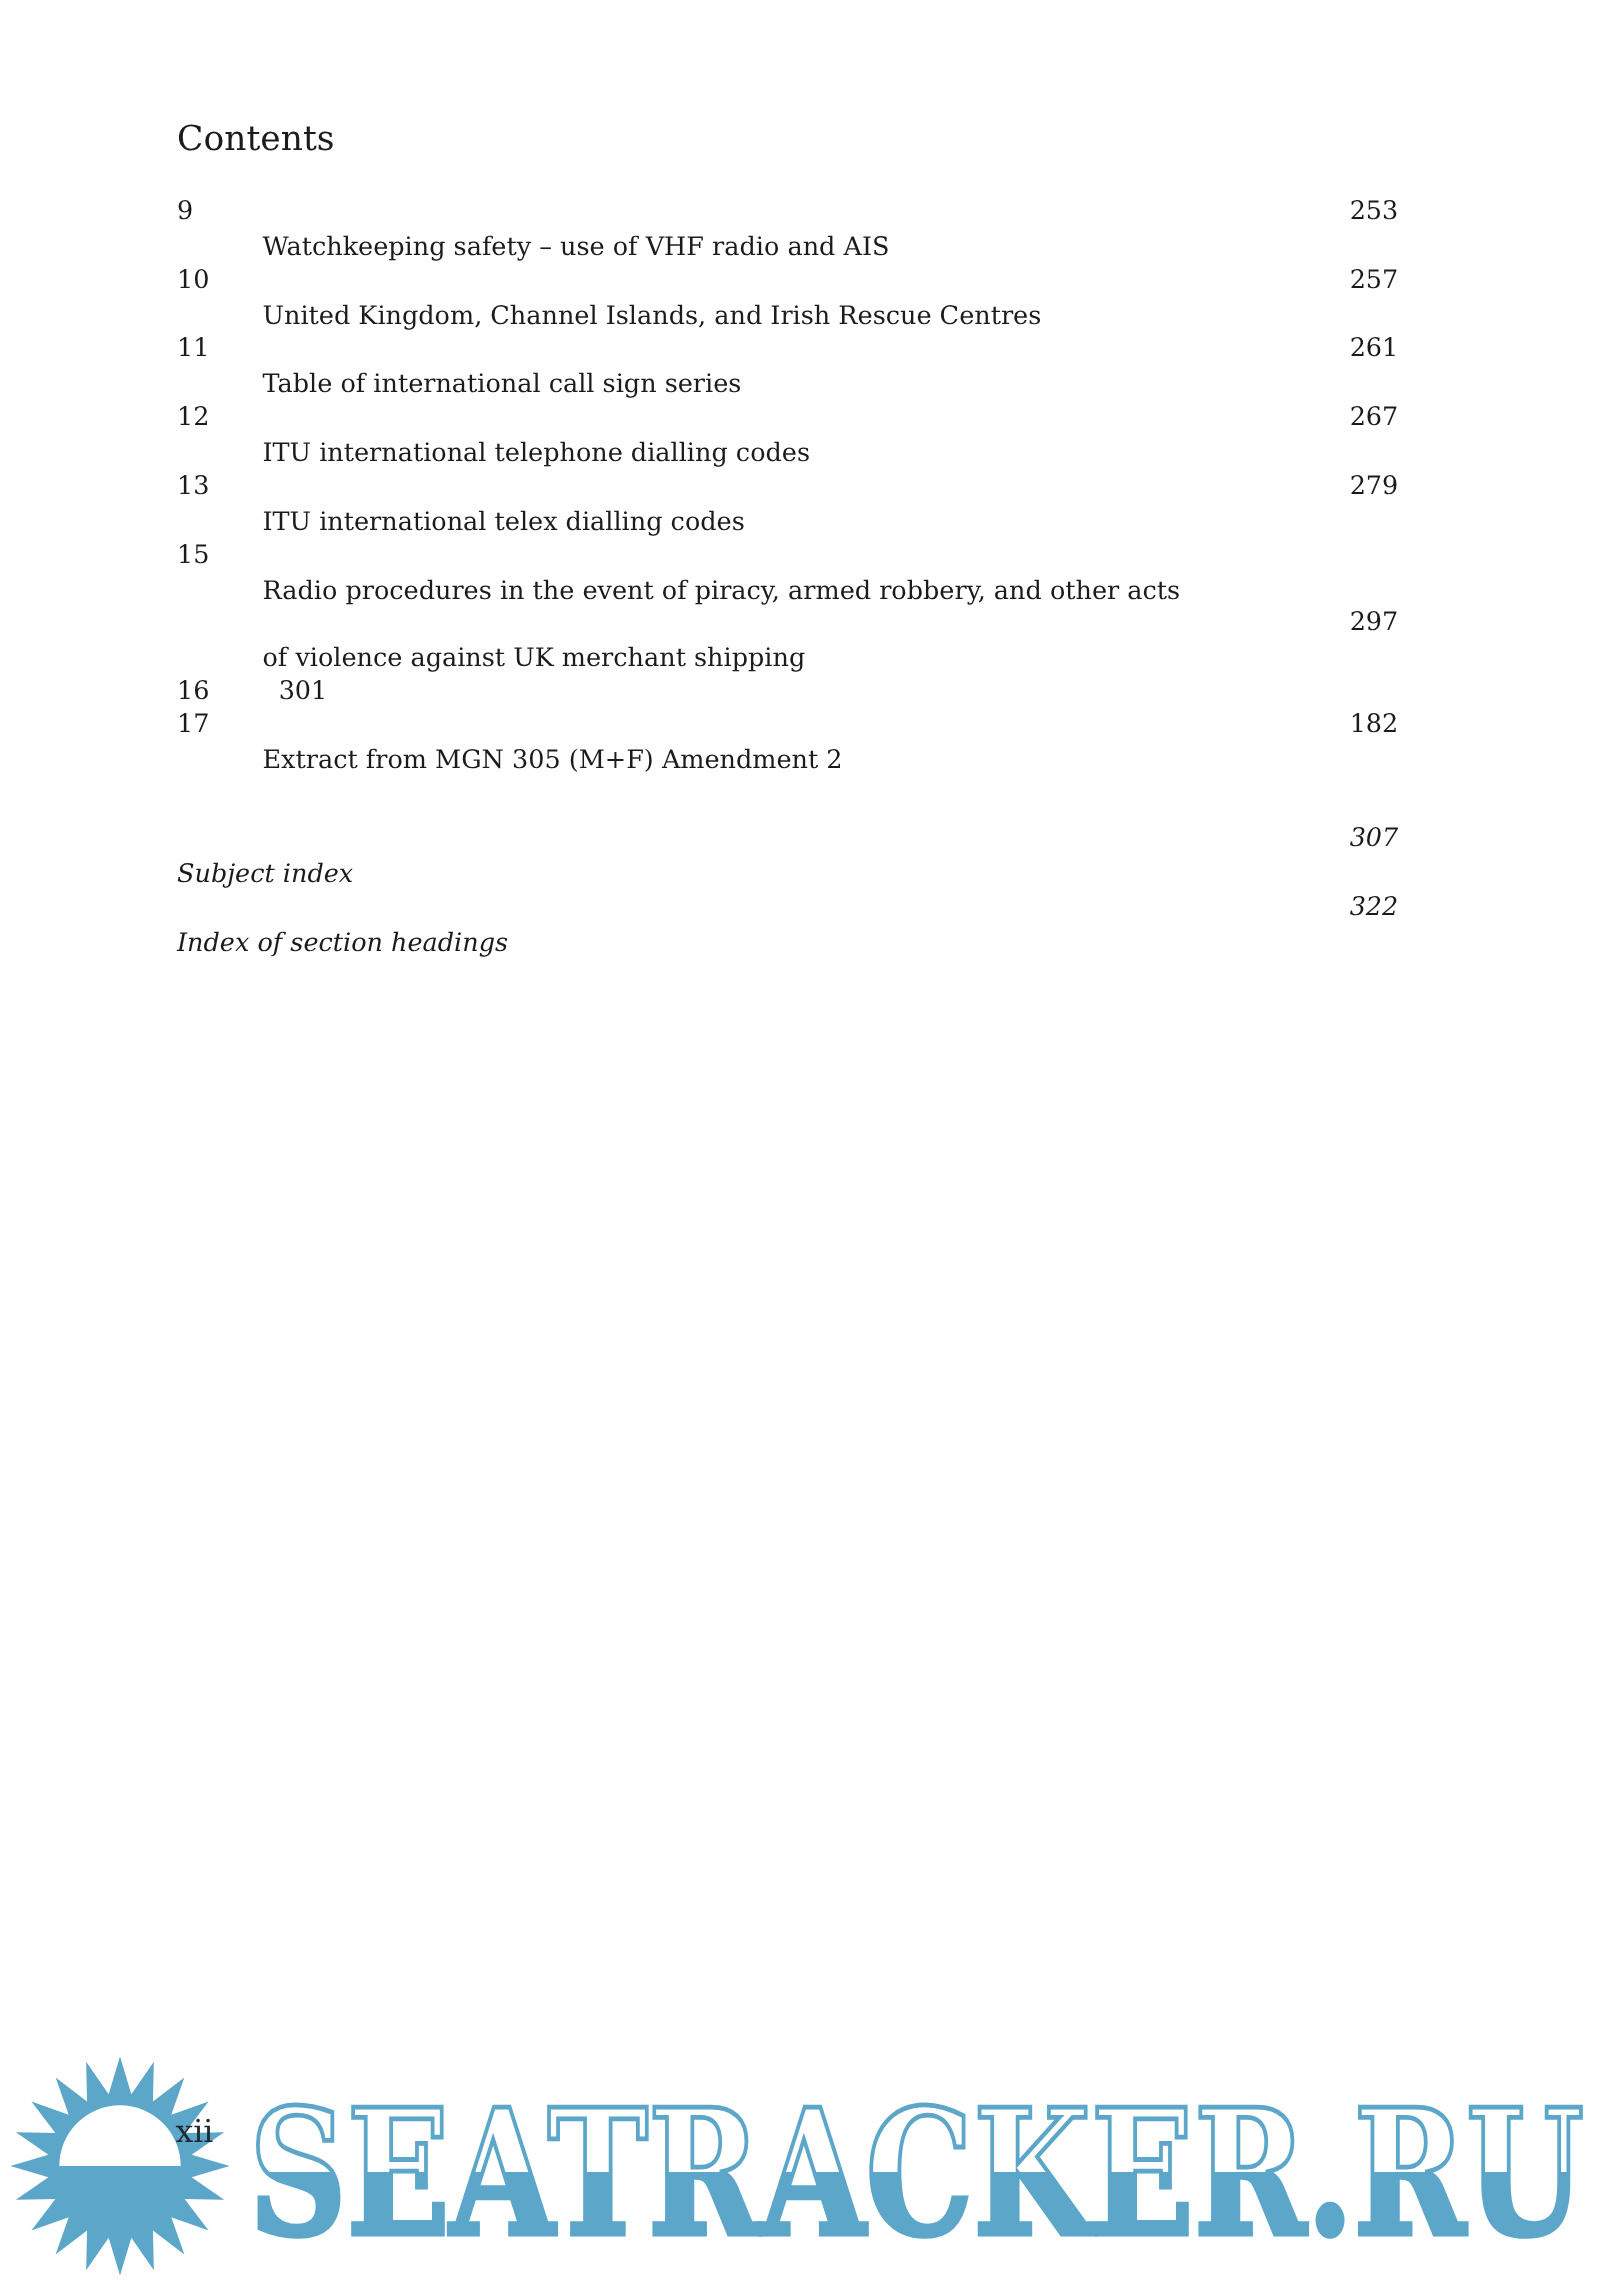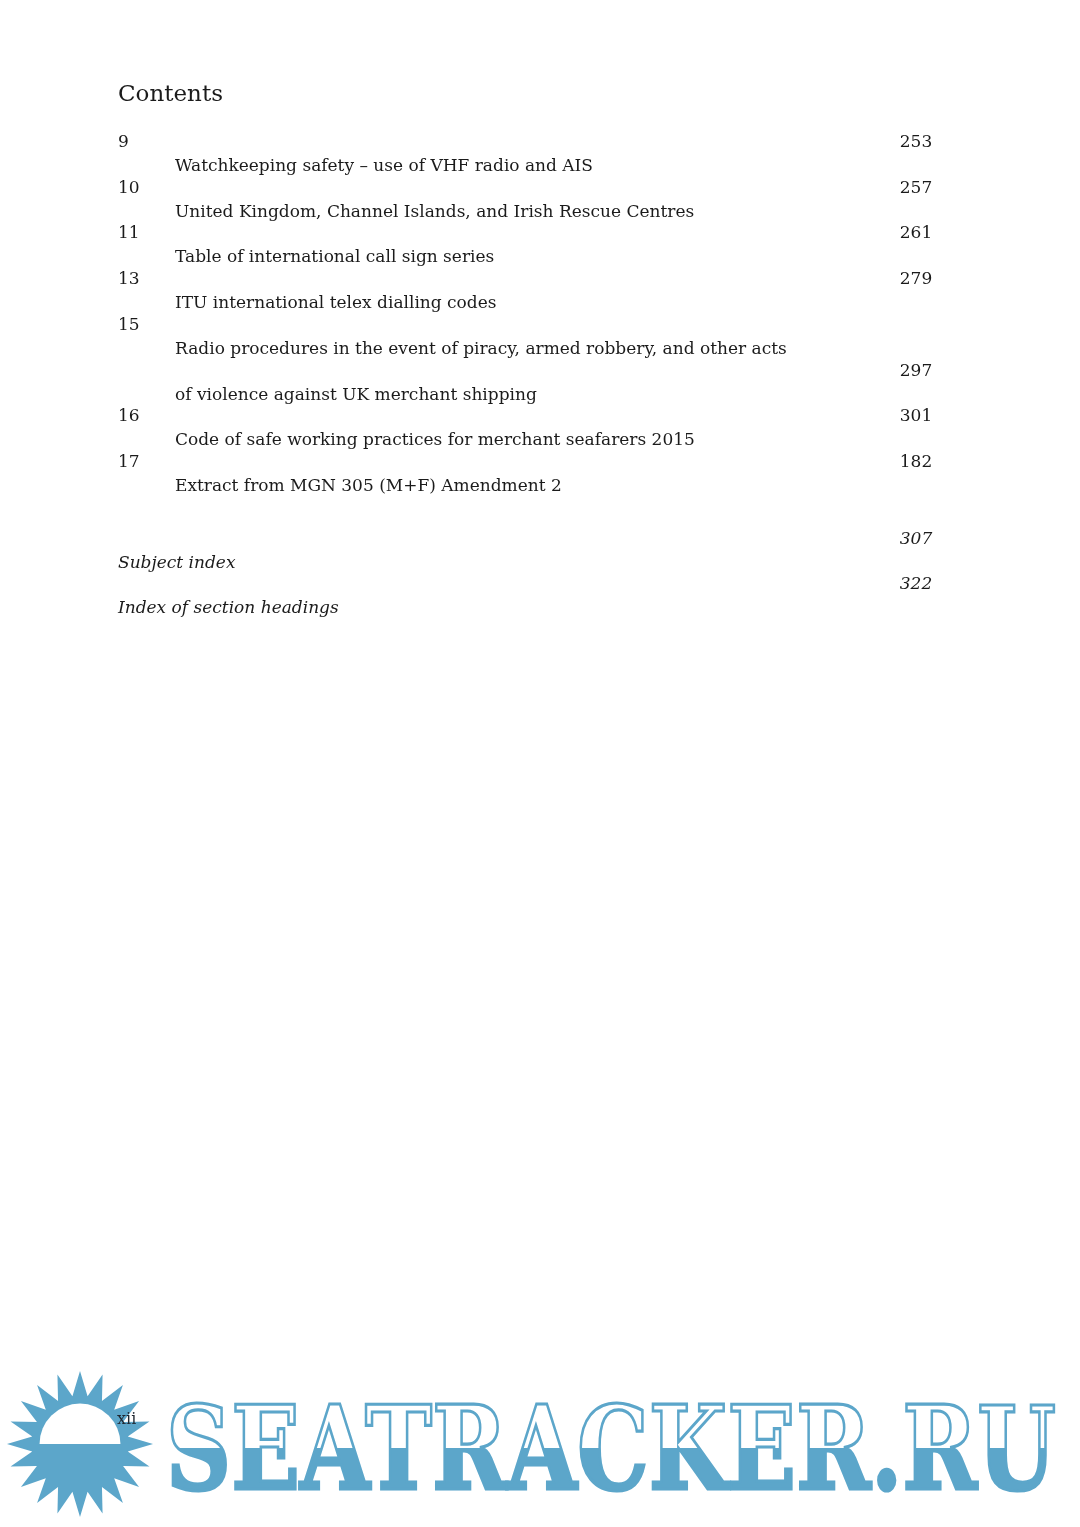--- a/index.html
+++ b/index.html
@@ -32,21 +32,21 @@
   .toc-title { flex: 1 1 auto; overflow: visible; margin-top: 24px; }
   .toc-page { flex: 0 0 54px; text-align: center; }
 
   .index-block { margin-top: 31px; font-style: italic; }
   .index-block .toc-title { flex: 1 1 auto; }
 
   .folio {
     position: absolute;
     left: 117px;
     top: 1409px;
-    font-size: 16px;
+    font-size: 21px;
     color: #1f2730;
     z-index: 3;
   }
 
   .sun-logo {
     position: absolute;
     left: 6px;
     top: 1370px;
     width: 148px;
     height: 148px;
@@ -77,37 +77,41 @@
     <span class="toc-num">10</span>
     <span class="toc-title">United Kingdom, Channel Islands, and Irish Rescue Centres</span>
     <span class="toc-page">257</span>
   </div>
   <div class="toc-row">
     <span class="toc-num">11</span>
     <span class="toc-title">Table of international call sign series</span>
     <span class="toc-page">261</span>
   </div>
   <div class="toc-row">
+    <span class="toc-num">12</span>
+    <span class="toc-title">ITU international telephone dialling codes</span>
+    <span class="toc-page">267</span>
+  </div>
+  <div class="toc-row">
     <span class="toc-num">13</span>
     <span class="toc-title">ITU international telex dialling codes</span>
     <span class="toc-page">279</span>
   </div>
   <div class="toc-row">
     <span class="toc-num">15</span>
     <span class="toc-title">Radio procedures in the event of piracy, armed robbery, and other acts</span>
     <span class="toc-page"></span>
   </div>
   <div class="toc-row">
     <span class="toc-num"></span>
     <span class="toc-title">of violence against UK merchant shipping</span>
     <span class="toc-page">297</span>
   </div>
   <div class="toc-row">
     <span class="toc-num">16</span>
-    <span class="toc-title">Code of safe working practices for merchant seafarers 2015</span>
     <span class="toc-page">301</span>
   </div>
   <div class="toc-row">
     <span class="toc-num">17</span>
     <span class="toc-title">Extract from MGN 305 (M+F) Amendment 2</span>
     <span class="toc-page">182</span>
   </div>
 
   <div class="index-block">
     <div class="toc-row">

